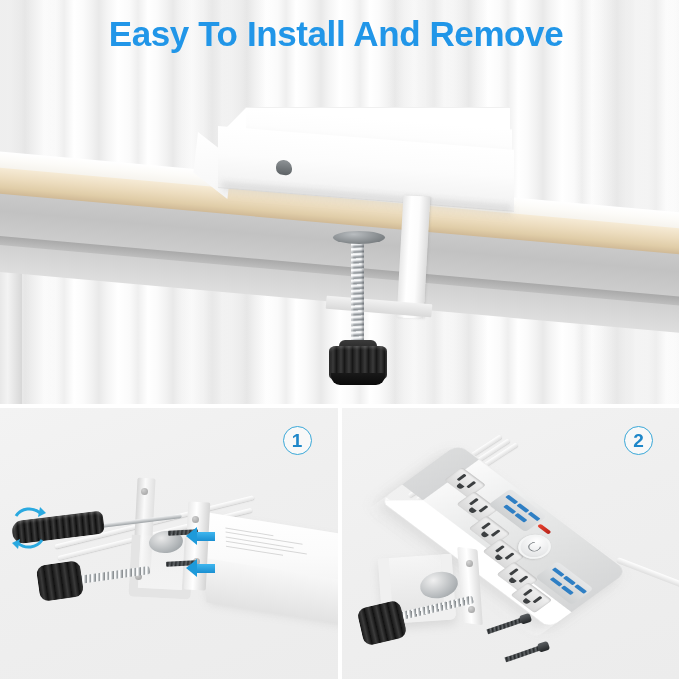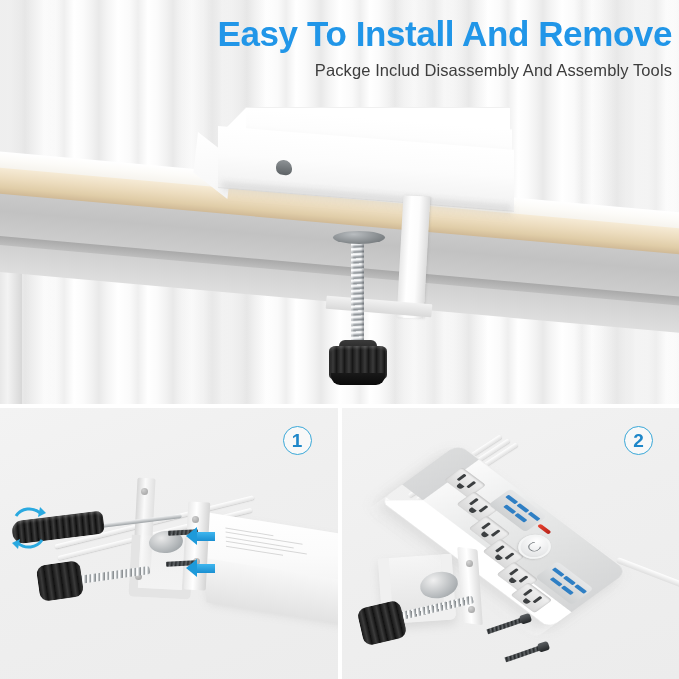--- a/index.html
+++ b/index.html
@@ -28,21 +28,21 @@
     background:
       linear-gradient(90deg, rgba(225,225,225,.55) 0%, rgba(255,255,255,0) 9%,
         rgba(255,255,255,0) 26%, rgba(222,222,222,.45) 32%, rgba(255,255,255,0) 40%,
         rgba(255,255,255,0) 57%, rgba(228,228,228,.4) 63%, rgba(255,255,255,0) 72%,
         rgba(255,255,255,0) 85%, rgba(230,230,230,.5) 93%, rgba(252,252,252,.2) 100%);
     pointer-events:none;
   }
 
   
   .headline-wrap {
-    position:absolute; left:0; top:14px; width:672px; text-align:right; z-index:14;
+    position:absolute; left:0; top:14px; width:672px; text-align:center; z-index:14;
   }
   .headline {
     font-size:35px; font-weight:700; letter-spacing:-0.4px;
     color:#2196e8; line-height:1.12; white-space:nowrap;
   }
   .subhead {
     margin-top:8px; font-size:16.5px; font-weight:400;
     color:#3d3d3d; letter-spacing:.1px; white-space:nowrap;
   }
 
@@ -456,21 +456,20 @@
     <div class="screw-disc"></div>
     <div class="screw-rod"></div>
     <div class="knob">
       <div class="knob-cap"></div>
       <div class="knob-body"></div>
       <div class="knob-base"></div>
     </div>
 
     <div class="headline-wrap">
       <div class="headline">Easy To Install And Remove</div>
-      <div class="subhead">Packge Includ Disassembly And Assembly Tools</div>
     </div>
   </div>
 
   <div class="panels">
 
     <div class="panel p1">
       <div class="badge">1</div>
 
       <div class="cable-a"></div>
       <div class="cable-b"></div>

